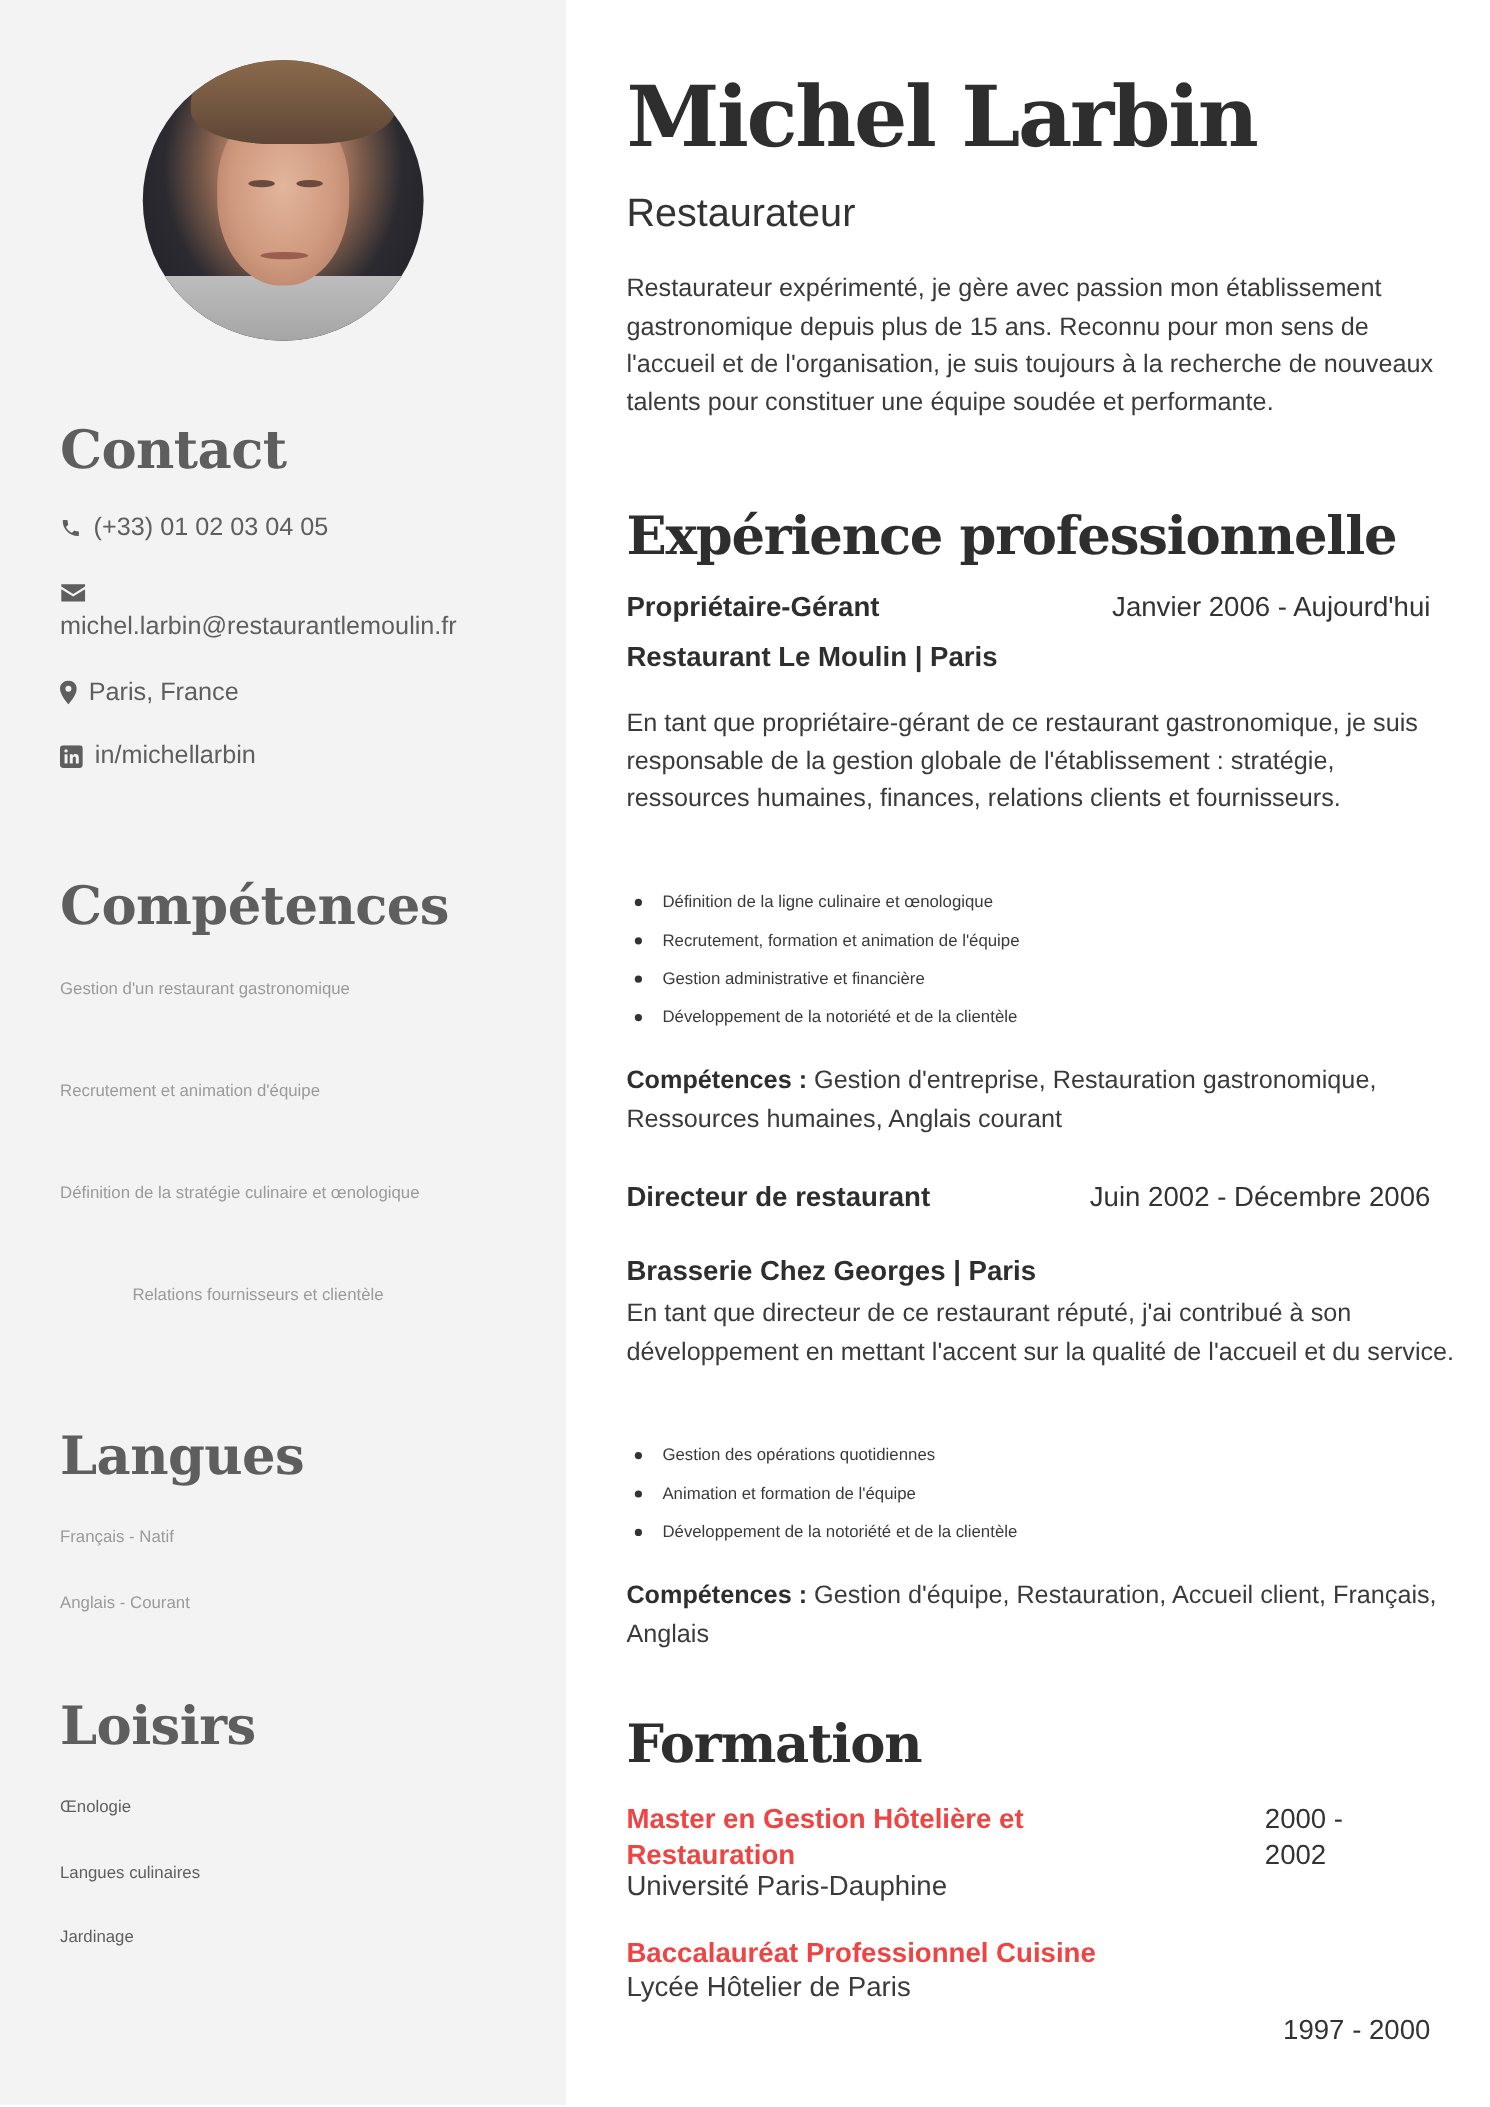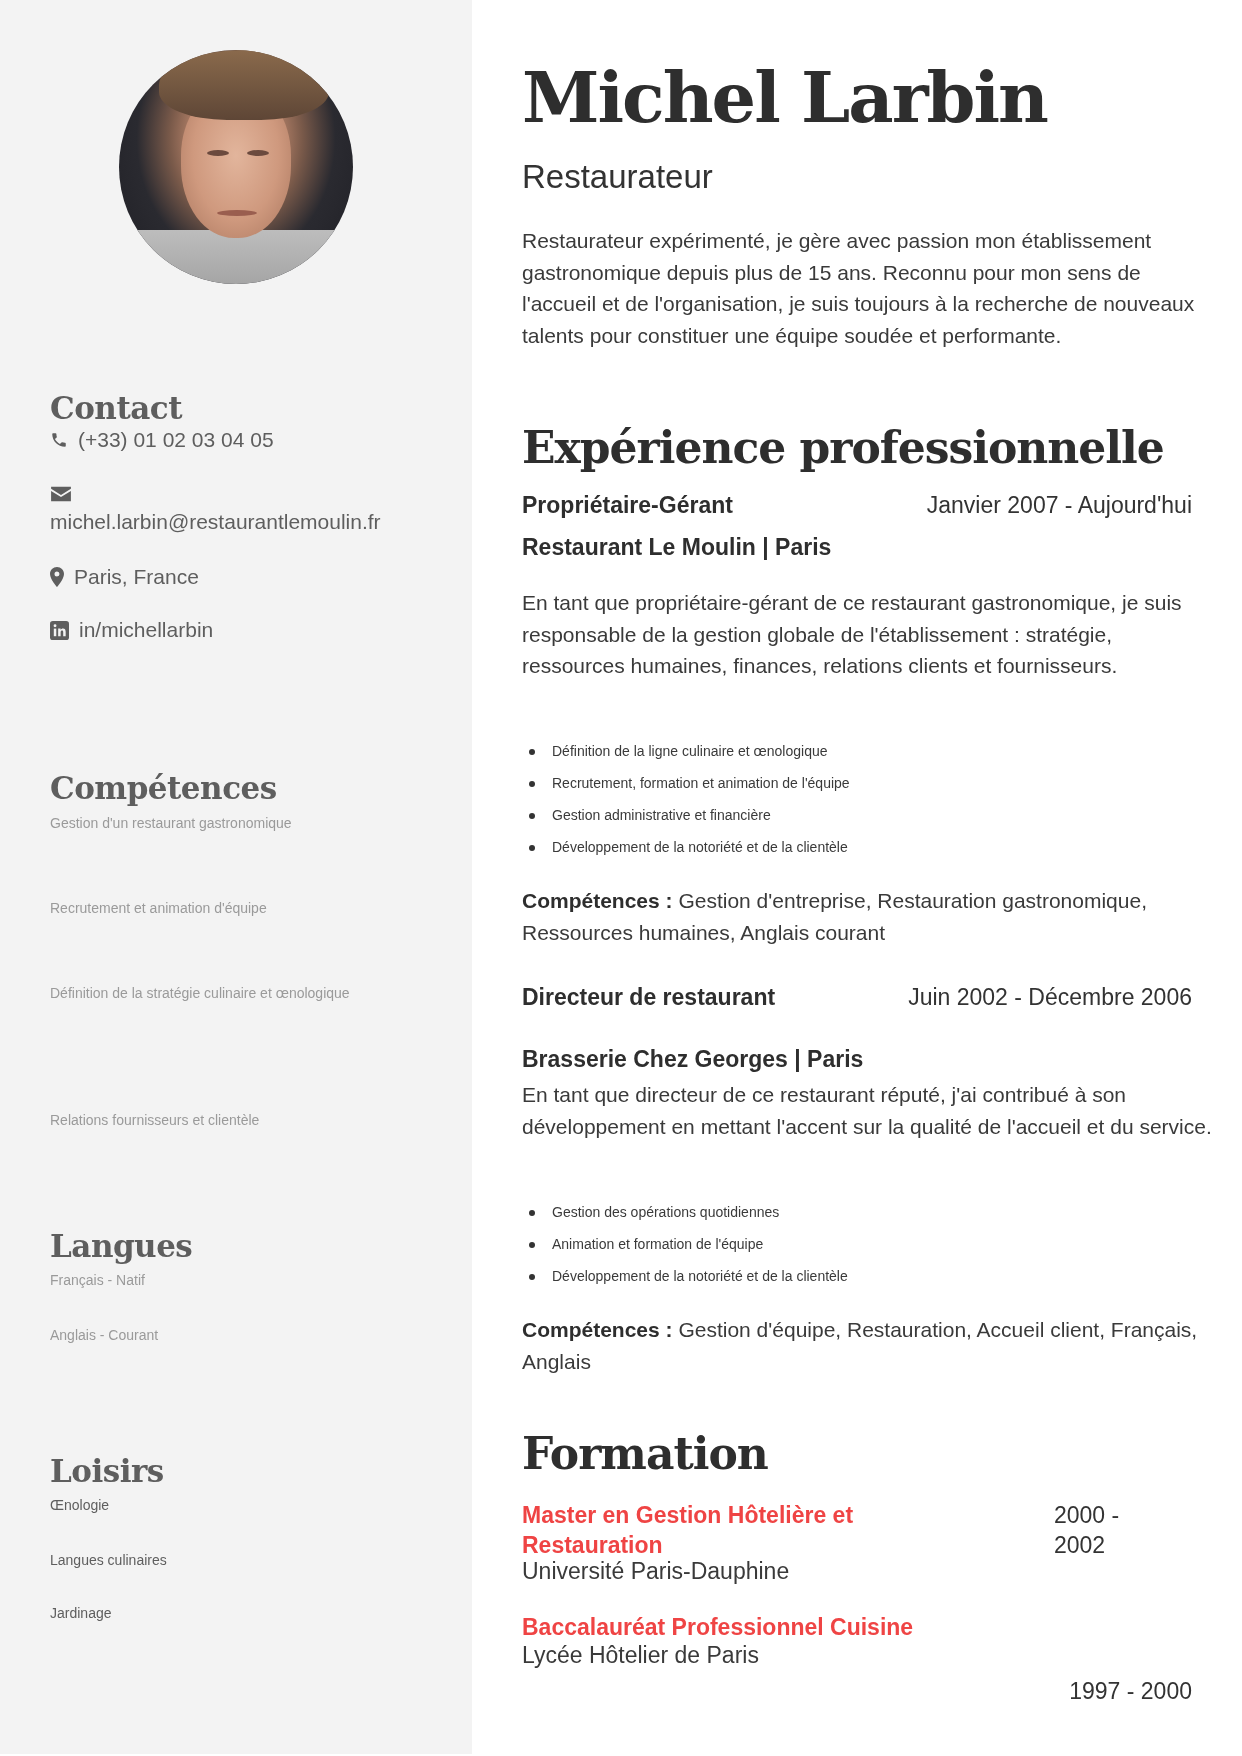--- a/index.html
+++ b/index.html
@@ -35,21 +35,21 @@
     .photo .eye.l { left: 88px; } .photo .eye.r { left: 128px; }
     .photo .mouth { position: absolute; left: 98px; top: 160px; width: 40px; height: 6px; border-radius: 50%; background: #9a5e4f; }
     .photo .shirt {
       position: absolute; left: 0; top: 180px; width: 234px; height: 70px;
       background: linear-gradient(180deg, #bdbdbd, #9e9e9e);
     }
 
     .side-heading {
       position: absolute; left: 50px;
       font-family: "DejaVu Serif", "Liberation Serif", serif;
-      font-weight: bold; font-size: 31px; color: #5e5e5e; letter-spacing: -0.5px; margin-top: 40px;
+      font-weight: bold; font-size: 44px; color: #5e5e5e; letter-spacing: -0.5px;
     }
     .contact-line {
       position: absolute; left: 50px; font-size: 21px; color: #5e5e5e;
       display: flex; align-items: center; gap: 10px; white-space: nowrap;
     }
     .contact-line .ic { width: 18px; height: 18px; display: inline-block; flex: none; }
     .side-text {
       position: absolute; left: 50px; width: 330px; font-size: 14px; line-height: 31px; color: #9a9a9a;
     }
     .side-text.dark { color: #5e5e5e; }
@@ -125,41 +125,41 @@
         <circle cx="5.3" cy="5" r="1.5" fill="#f3f3f3"></circle>
         <path fill="#f3f3f3" d="M8.6 8h2.5v1.2c.5-.8 1.4-1.4 2.6-1.4 2 0 2.8 1.3 2.8 3.4V16h-2.6v-4.3c0-1.1-.3-1.8-1.2-1.8s-1.5.6-1.5 1.8V16H8.6z"></path>
       </svg>
     <span>in/michellarbin</span>
   </div>
 
   <h2 class="side-heading" style="top:730px;">Compétences</h2>
   <div class="side-text" style="top:808px;">Gestion d'un restaurant gastronomique</div>
   <div class="side-text" style="top:893px;">Recrutement et animation d'équipe</div>
   <div class="side-text" style="top:978px;">Définition de la stratégie culinaire et œnologique</div>
-  <div class="side-text" style="top:1105px;">Relations fournisseurs et clientèle</div>
+  <div class="side-text" style="top:1063px;text-align:center;">Relations fournisseurs et clientèle</div>
 
   <h2 class="side-heading" style="top:1188px;">Langues</h2>
   <div class="side-text" style="top:1265px;">Français - Natif</div>
   <div class="side-text" style="top:1320px;">Anglais - Courant</div>
 
   <h2 class="side-heading" style="top:1413px;">Loisirs</h2>
   <div class="side-text dark" style="top:1490px;">Œnologie</div>
   <div class="side-text dark" style="top:1545px;">Langues culinaires</div>
   <div class="side-text dark" style="top:1598px;">Jardinage</div>
 </aside>
 
 <main class="main">
   <h1 class="name">Michel Larbin</h1>
   <div class="role">Restaurateur</div>
   <p class="summary">Restaurateur expérimenté, je gère avec passion mon établissement gastronomique depuis plus de 15 ans. Reconnu pour mon sens de l'accueil et de l'organisation, je suis toujours à la recherche de nouveaux talents pour constituer une équipe soudée et performante.</p>
 
   <h2 class="main-heading" style="top:422px;">Expérience professionnelle</h2>
 
   <div class="job-title" style="top:492px;">Propriétaire-Gérant</div>
-  <div class="job-date" style="top:492px;">Janvier 2007 - Aujourd'hui</div>
+  <div class="job-date" style="top:492px;">Janvier 2006 - Aujourd'hui</div>
   <div class="job-company" style="top:534px;">Restaurant Le Moulin | Paris</div>
   <p class="job-desc" style="top:587px;">En tant que propriétaire-gérant de ce restaurant gastronomique, je suis responsable de la gestion globale de l'établissement : stratégie, ressources humaines, finances, relations clients et fournisseurs.</p>
   <ul class="bullets" style="top:735px;">
     <li>Définition de la ligne culinaire et œnologique</li>
     <li>Recrutement, formation et animation de l'équipe</li>
     <li>Gestion administrative et financière</li>
     <li>Développement de la notoriété et de la clientèle</li>
   </ul>
   <p class="skills" style="top:885px;"><b>Compétences :</b> <span>Gestion d'entreprise, Restauration gastronomique, Ressources humaines, Anglais courant</span></p>
 

